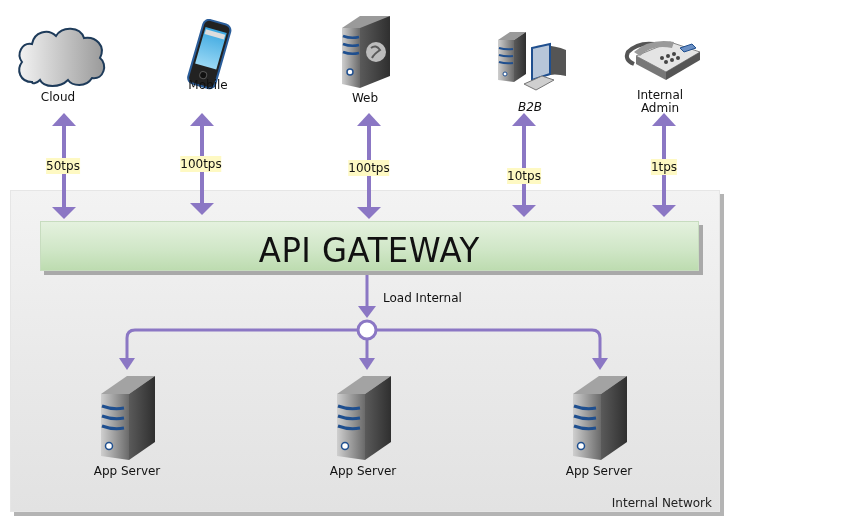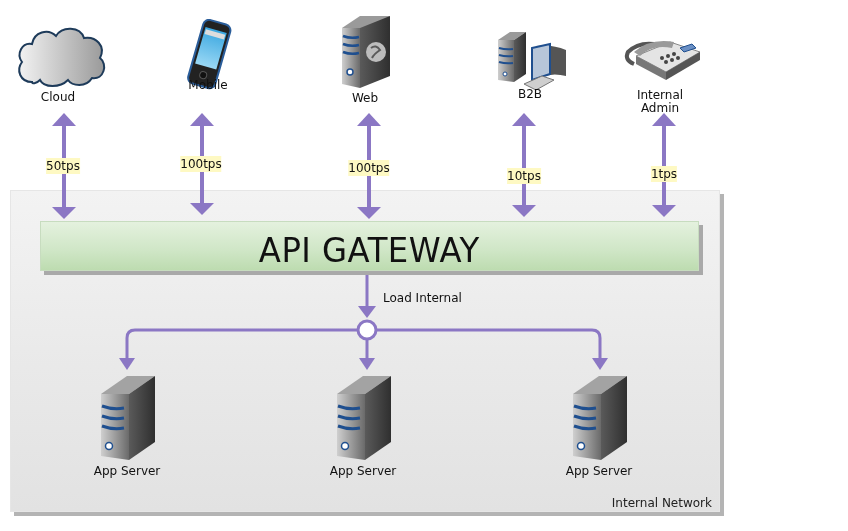--- a/index.html
+++ b/index.html
@@ -84,21 +84,21 @@
     <polygon points="359,358 375,358 367,370" stroke="none"></polygon>
     <polygon points="592,358 608,358 600,370" stroke="none"></polygon>
   </g>
   <circle cx="367" cy="330" r="9" fill="#ffffff" stroke="#8b77c4" stroke-width="3"></circle>
 </svg>
 
 <div class="abs lbl tps" style="left:63px; top:158px;">50tps</div>
 <div class="abs lbl tps" style="left:201px; top:156px;">100tps</div>
 <div class="abs lbl tps" style="left:369px; top:160px;">100tps</div>
 <div class="abs lbl tps" style="left:524px; top:168px;text-align:center;">10tps</div>
-<div class="abs lbl tps" style="left:664px; top:166px;">1tps</div>
+<div class="abs lbl tps" style="left:664px; top:159px;">1tps</div>
 
 <div class="abs gateway">
   <span class="gateway-title">API GATEWAY</span>
 </div>
 
 <div class="abs lb-label">Load Internal</div>
 
 <svg class="icon" style="left:14px; top:24px;" width="96" height="66" viewBox="0 0 96 66">
   <defs>
     <linearGradient id="cloudg" x1="0" x2="1" y1="0" y2="0">
@@ -150,21 +150,21 @@
 <svg class="icon" style="left:496px; top:30px;" width="76" height="64" viewBox="0 0 76 64">
   <polygon points="2,10 14,2 30,2 18,10" fill="#9a9a9a"></polygon>
   <polygon points="2,10 18,10 18,52 2,50" fill="url(#srvfront)"></polygon>
   <polygon points="18,10 30,2 30,44 18,52" fill="url(#srvside)"></polygon>
   <path d="M3 18 Q10 20 17 19 M3 25 Q10 27 17 26 M3 32 Q10 34 17 33" stroke="#1f4f8f" stroke-width="2" fill="none"></path>
   <circle cx="9" cy="44" r="2" fill="#fff" stroke="#1f4f8f"></circle>
   <path d="M40 16 Q56 14 70 20 L70 46 Q56 42 42 48 Z" fill="#555"></path>
   <polygon points="36,18 54,14 54,44 36,50" fill="#b7c6d9" stroke="#1f4f8f" stroke-width="2"></polygon>
   <polygon points="28,54 46,46 58,50 40,60" fill="#cfcfcf" stroke="#777"></polygon>
 </svg>
-<div class="abs lbl client-label" style="left:530px; top:88px;">B2B</div>
+<div class="abs lbl client-label" style="left:530px; top:101px;font-style:italic;">B2B</div>
 
 <svg class="icon" style="left:622px; top:34px;" width="80" height="48" viewBox="0 0 80 48">
   <path d="M12 30 Q2 26 6 18 Q16 8 32 10" stroke="#555" stroke-width="4" fill="none"></path>
   <polygon points="14,22 48,8 78,18 44,38" fill="#e4e4e4" stroke="#888"></polygon>
   <polygon points="14,22 44,38 44,46 14,30" fill="#777"></polygon>
   <polygon points="44,38 78,18 78,26 44,46" fill="#555"></polygon>
   <path d="M12 18 Q28 4 52 8 L50 14 Q30 10 18 22 Z" fill="#9a9a9a"></path>
   <g fill="#444">
       <circle cx="40" cy="24" r="2"></circle>
       <circle cx="46" cy="22" r="2"></circle>

